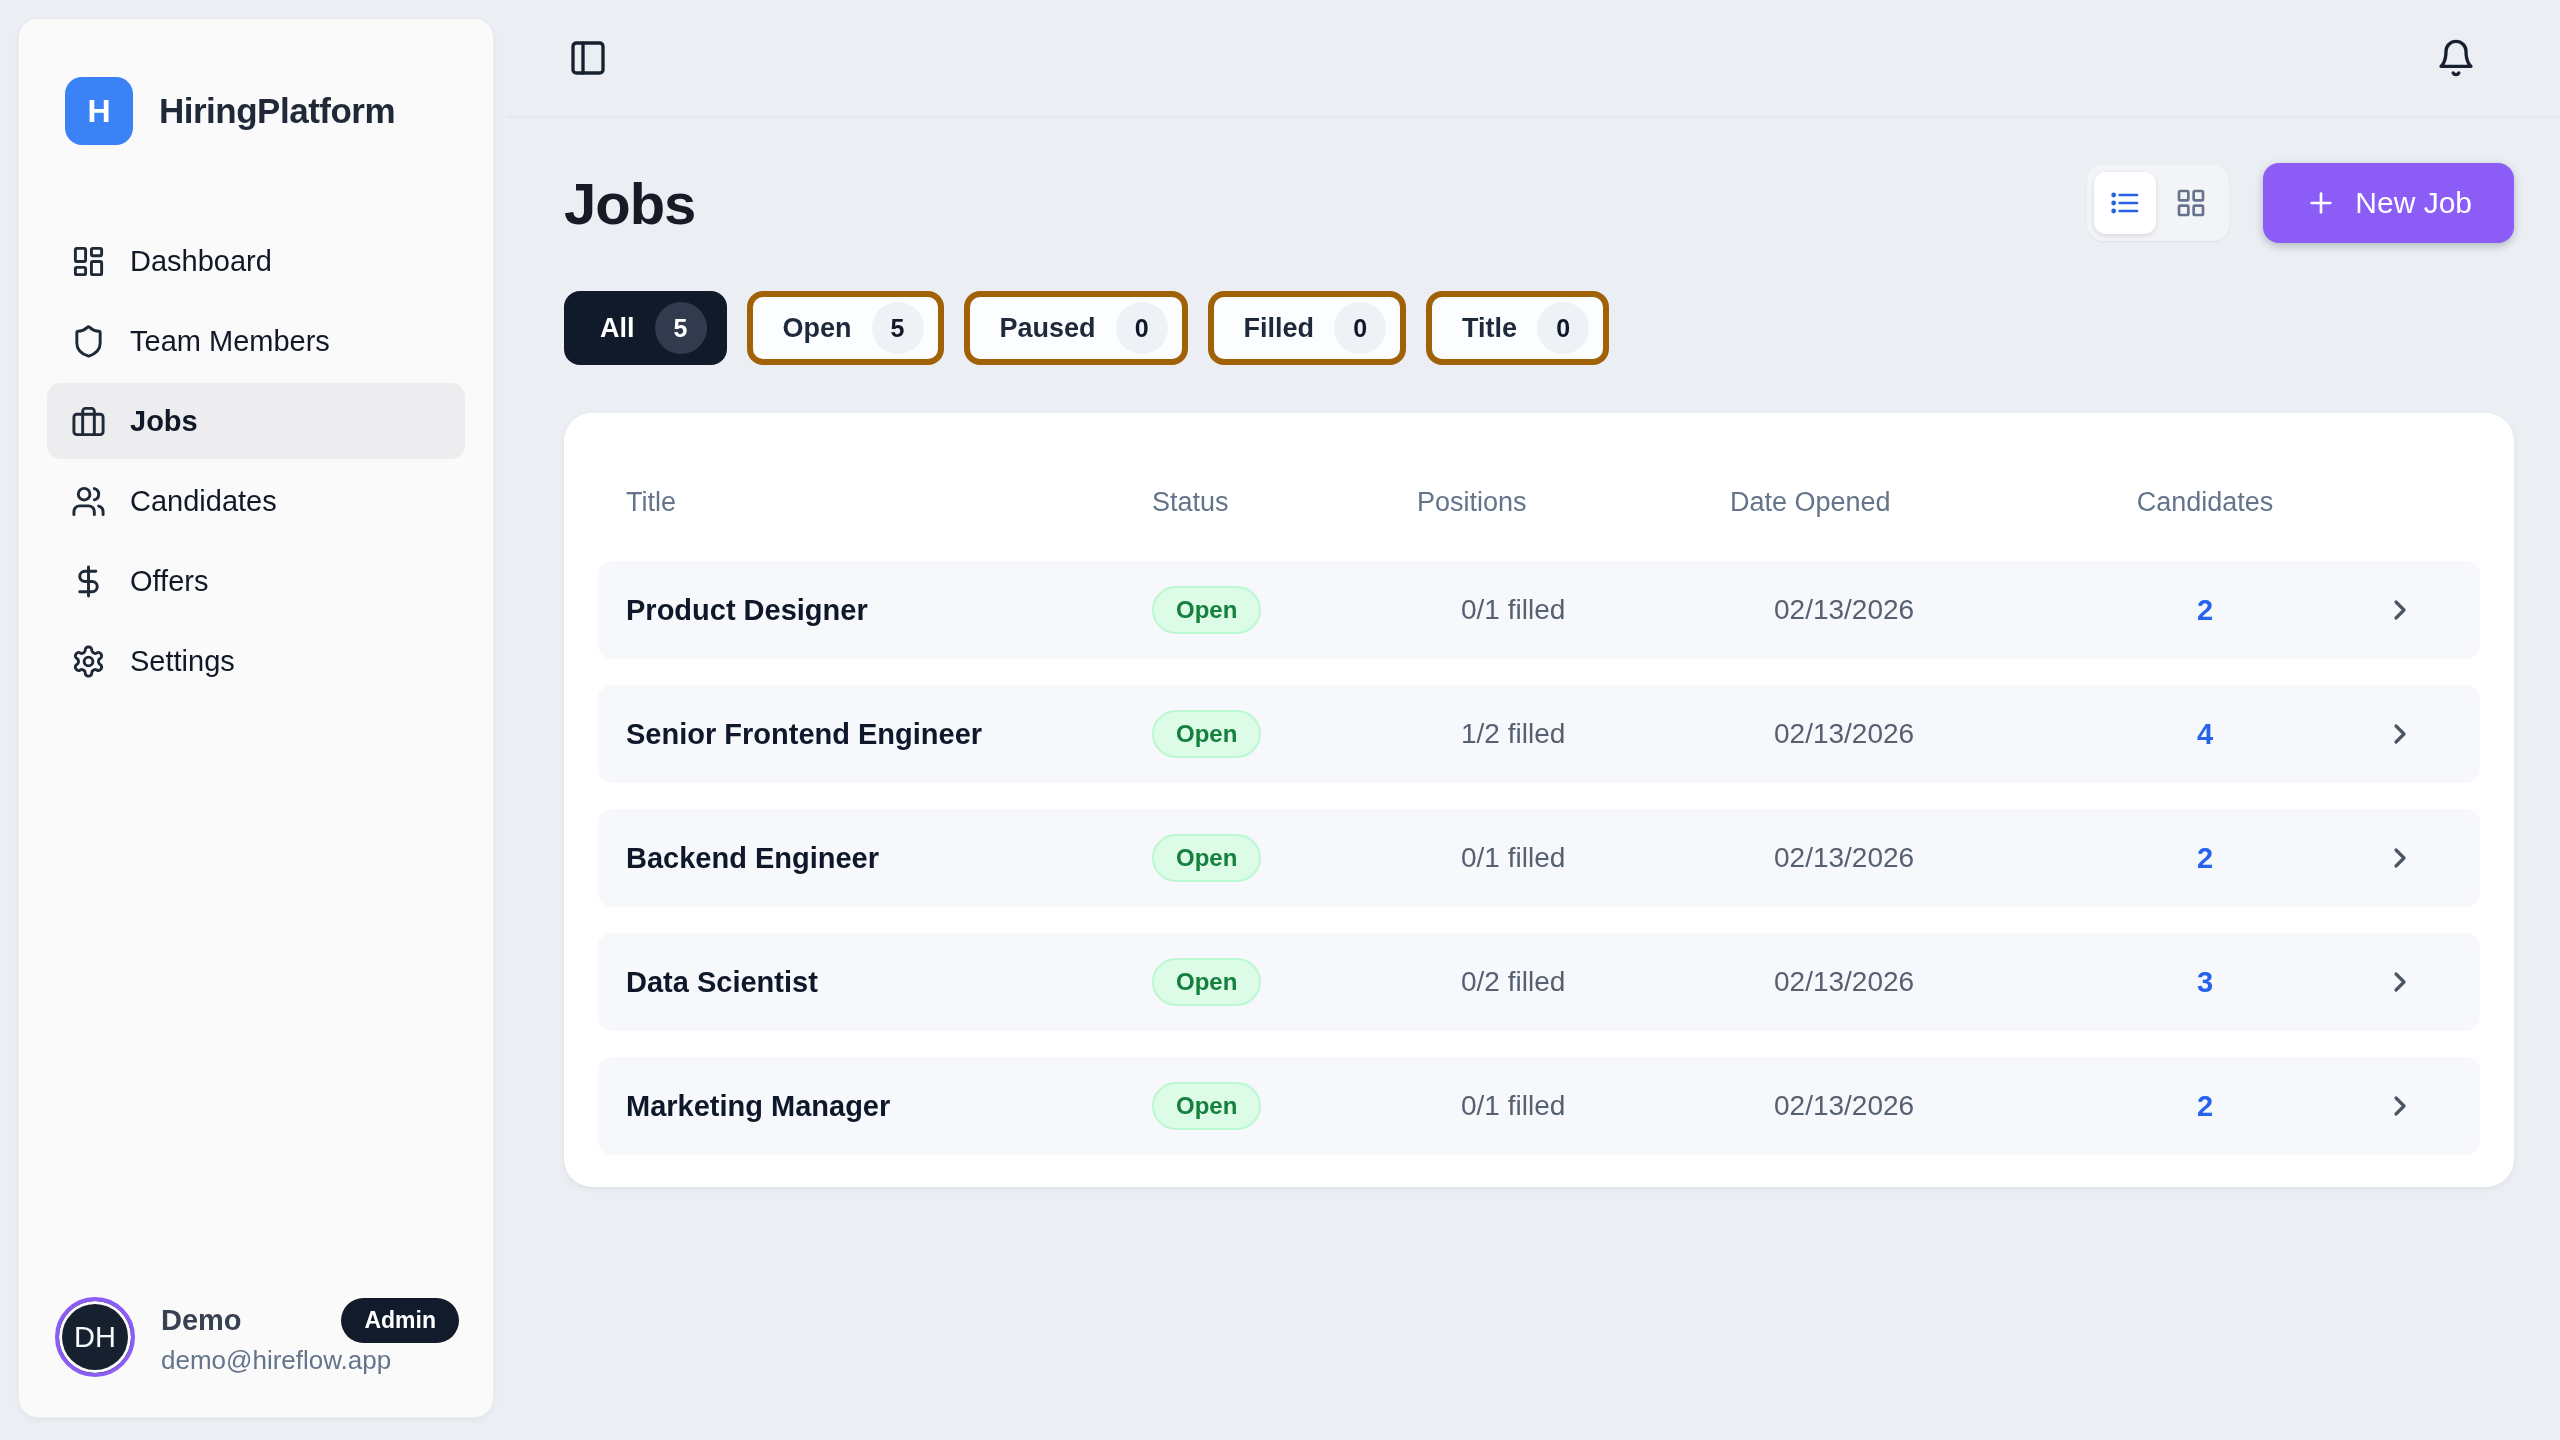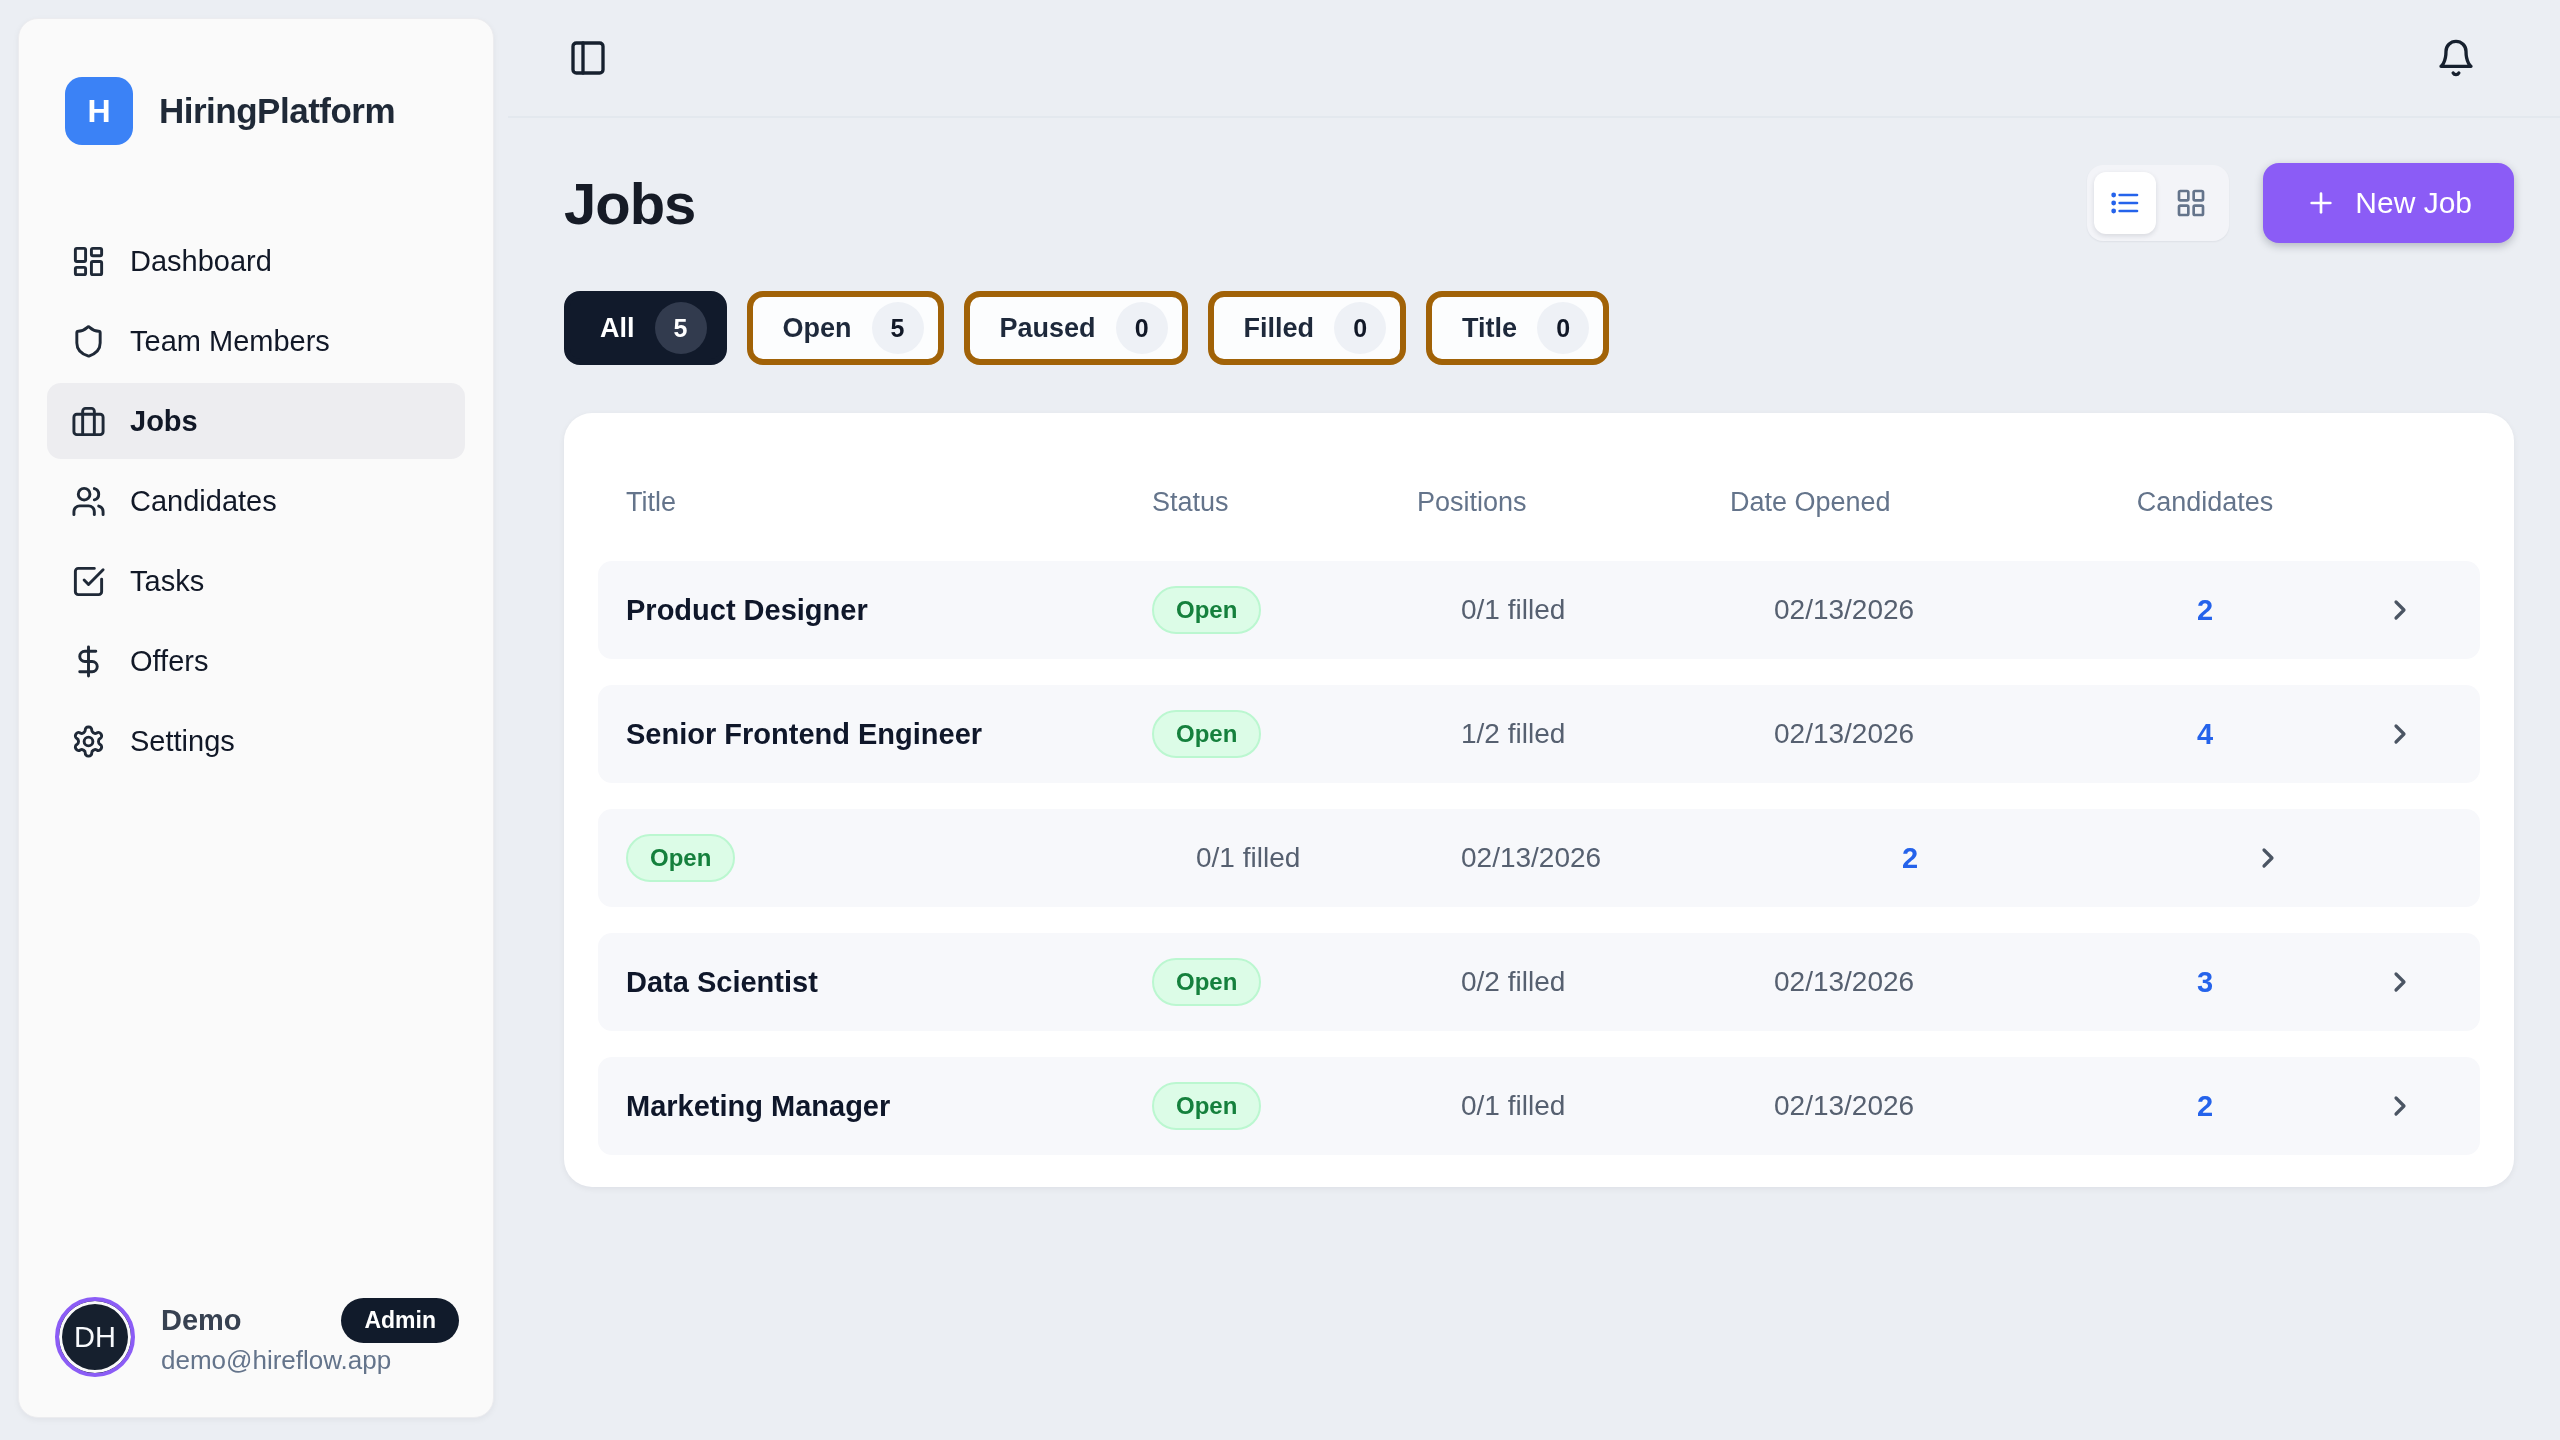--- a/index.html
+++ b/index.html
@@ -164,27 +164,20 @@
       <span>Jobs</span>
     </div>
     <div class="nav-item">
       <svg class="nav-icon" viewBox="0 0 24 24">
         <path d="M16 21v-2a4 4 0 0 0-4-4H6a4 4 0 0 0-4 4v2"></path>
           <circle cx="9" cy="7" r="4"></circle>
         <path d="M22 21v-2a4 4 0 0 0-3-3.87"></path>
           <path d="M16 3.13a4 4 0 0 1 0 7.75"></path>
       </svg>
       <span>Candidates</span>
-    </div>
-    <div class="nav-item">
-      <svg class="nav-icon" viewBox="0 0 24 24">
-        <path d="M21 10.5V19a2 2 0 0 1-2 2H5a2 2 0 0 1-2-2V5a2 2 0 0 1 2-2h11"></path>
-        <path d="m9 11 3 3L22 4"></path>
-      </svg>
-      <span>Tasks</span>
     </div>
     <div class="nav-item">
       <svg class="nav-icon" viewBox="0 0 24 24">
         <line x1="12" y1="2" x2="12" y2="22"></line>
         <path d="M17 5H9.5a3.5 3.5 0 0 0 0 7h5a3.5 3.5 0 0 1 0 7H6"></path>
       </svg>
       <span>Offers</span>
     </div>
     <div class="nav-item">
       <svg class="nav-icon" viewBox="0 0 24 24">
@@ -312,20 +305,21 @@
         <span class="cell-muted">02/13/2026</span>
         <span class="cell-count">4</span>
         <span class="cell-chevron">
             <svg class="chevron-icon" viewBox="0 0 24 24">
               <polyline points="9 18 15 12 9 6"></polyline>
             </svg>
           </span>
       </div>
 
       <div class="trow tbody-row">
+        <span class="cell-title">Backend Engineer</span>
         <span><span class="status-badge">Open</span></span>
         <span class="cell-muted">0/1 filled</span>
         <span class="cell-muted">02/13/2026</span>
         <span class="cell-count">2</span>
         <span class="cell-chevron">
             <svg class="chevron-icon" viewBox="0 0 24 24">
               <polyline points="9 18 15 12 9 6"></polyline>
             </svg>
           </span>
       </div>

